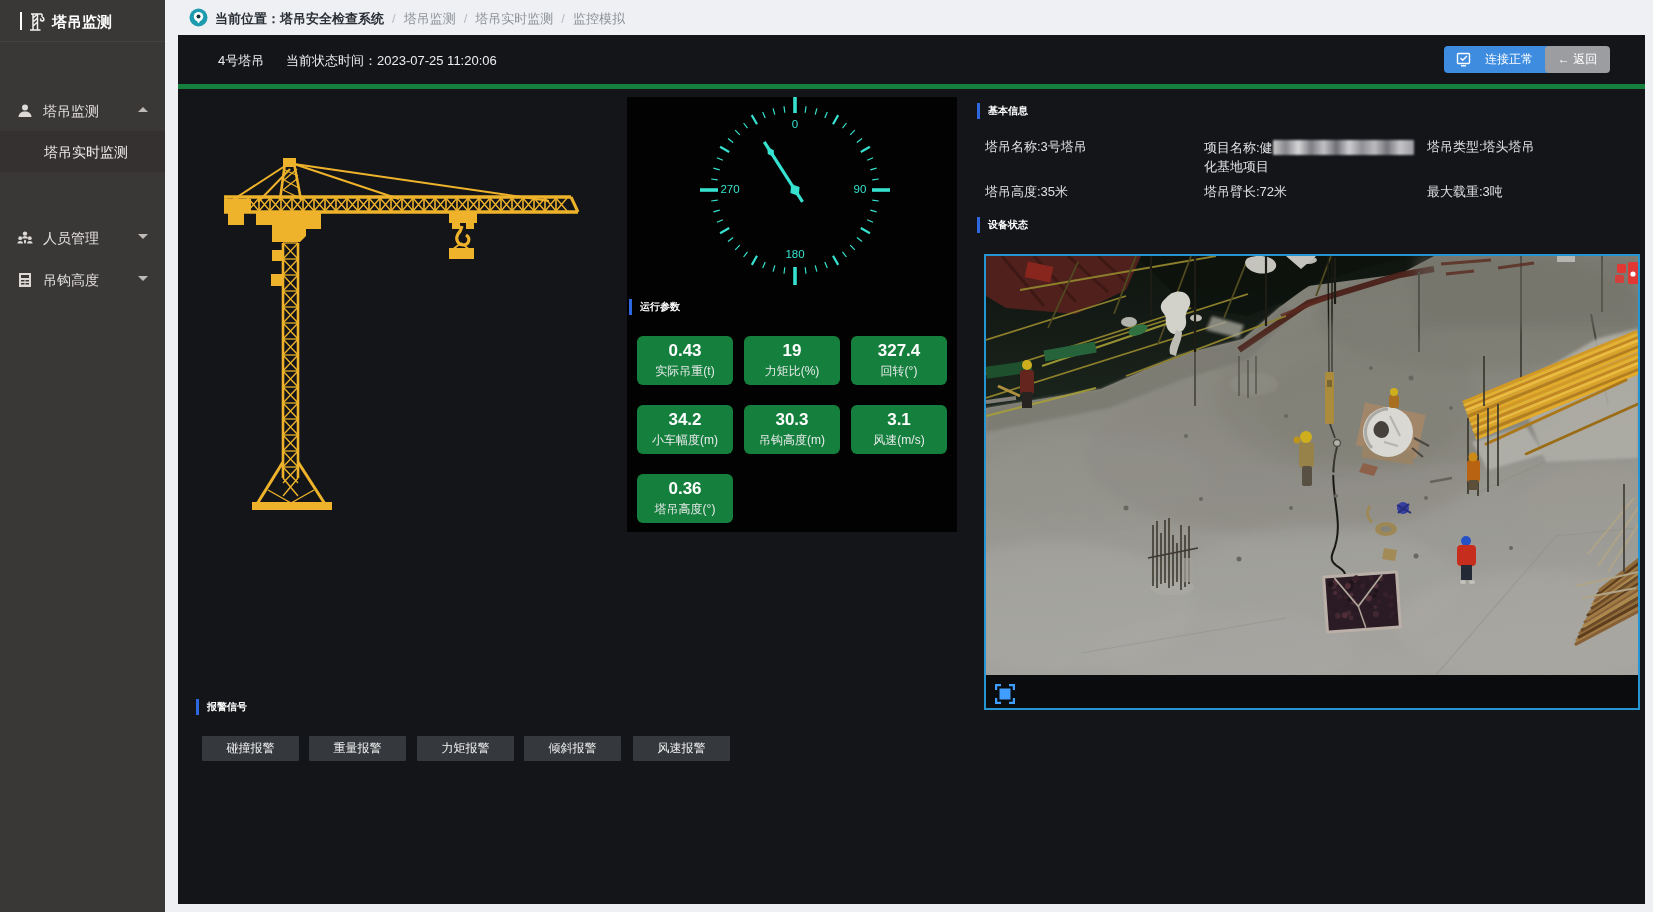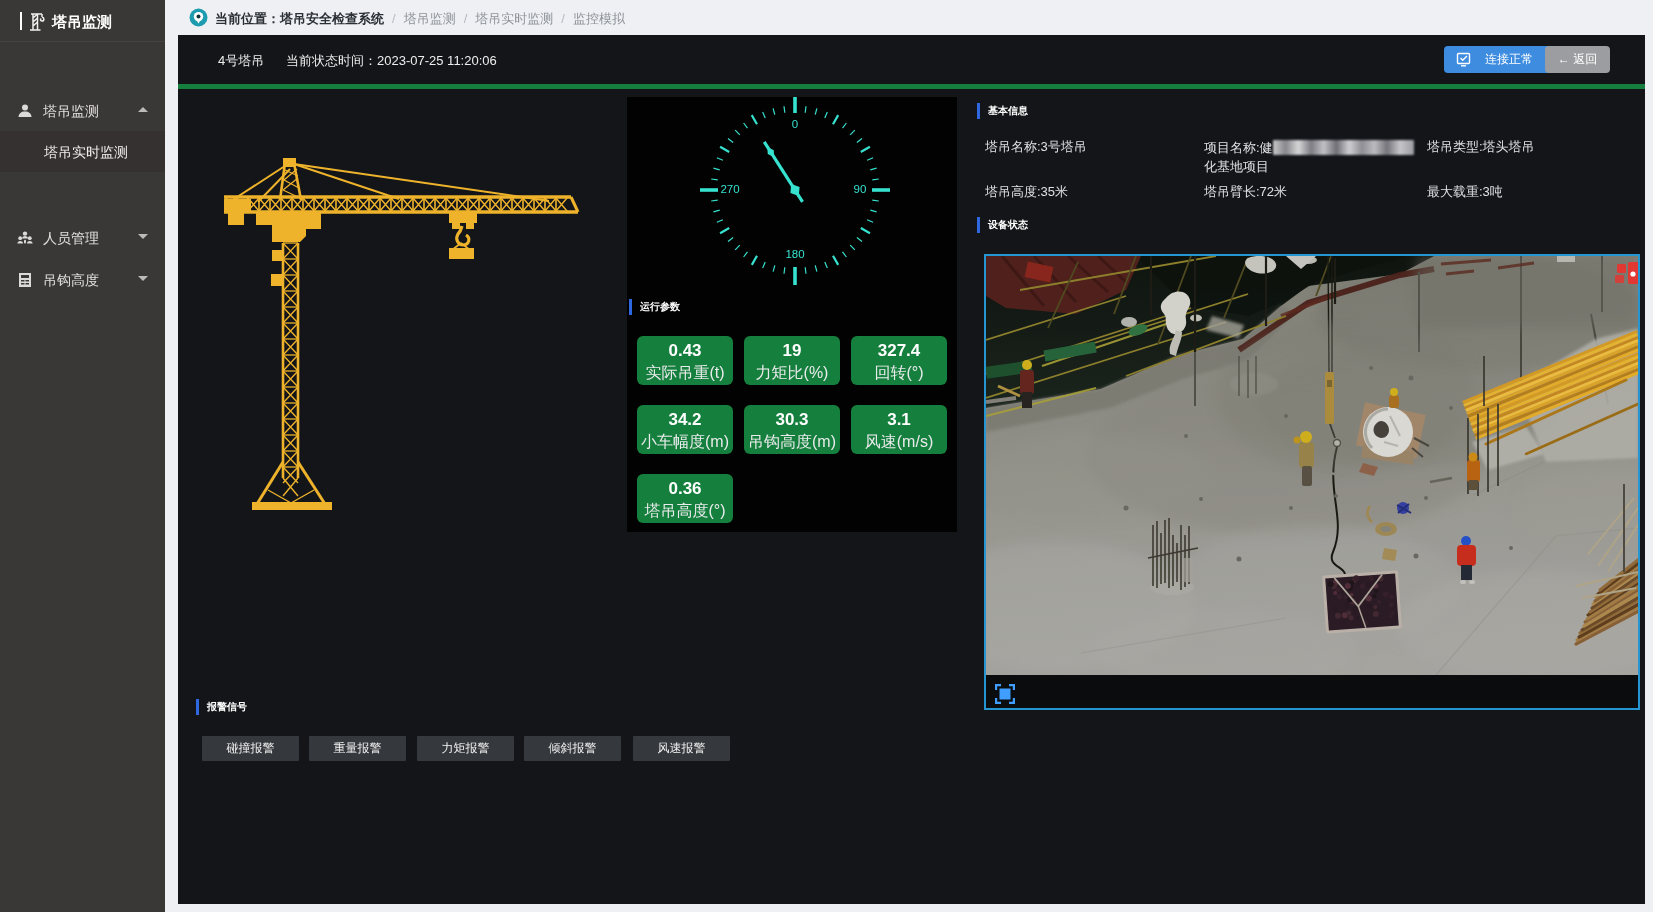--- a/index.html
+++ b/index.html
@@ -28,21 +28,21 @@
   #panel { position:absolute; left:178px; top:35px; width:1467px; height:869px; background:#131519; }
   #phead { position:absolute; left:0; top:0; width:1467px; height:54px; border-bottom:5px solid #15803d; color:#eceded; font-size:13px; }
   #btn-conn { position:absolute; left:1266px; top:11px; width:116px; height:27px; background:#3d8ce0; border-radius:4px; color:#fff; font-size:12px; line-height:27px; text-align:center; }
   #btn-back { position:absolute; left:1367px; top:11px; width:65px; height:27px; background:#9c9da1; border-radius:4px; color:#fff; font-size:12px; line-height:27px; text-align:center; }
   
   #gpanel { position:absolute; left:449px; top:62px; width:330px; height:435px; background:#020202; }
   .sect { position:absolute; color:#fff; font-size:10px; font-weight:bold; }
   .sect:before { content:""; position:absolute; left:-11px; top:-1px; width:3px; height:16px; background:#2e68e0; }
   .vbox { position:absolute; width:96px; height:49px; background:#15803d; border-radius:6px; text-align:center; color:#fff; }
   .vbox .v { font-size:17px; font-weight:bold; margin-top:5px; }
-  .vbox .l { font-size:16px; margin-top:2px; color:#e9eaec; }
+  .vbox .l { font-size:12px; margin-top:2px; color:#e9eaec; }
   
   .info { position:absolute; color:#dfe1e4; font-size:13px; }
   
   .abtn { position:absolute; top:701px; width:97px; height:25px; background:#35383d; border-radius:1px; color:#f2f2f2; font-size:12px; line-height:25px; text-align:center; }
   
   #video { position:absolute; left:806px; top:219px; width:656px; height:456px; background:#0a0c0e; border:2px solid #2596d1; }
 </style>
 </head>
 <body>
 <div id="sidebar">

